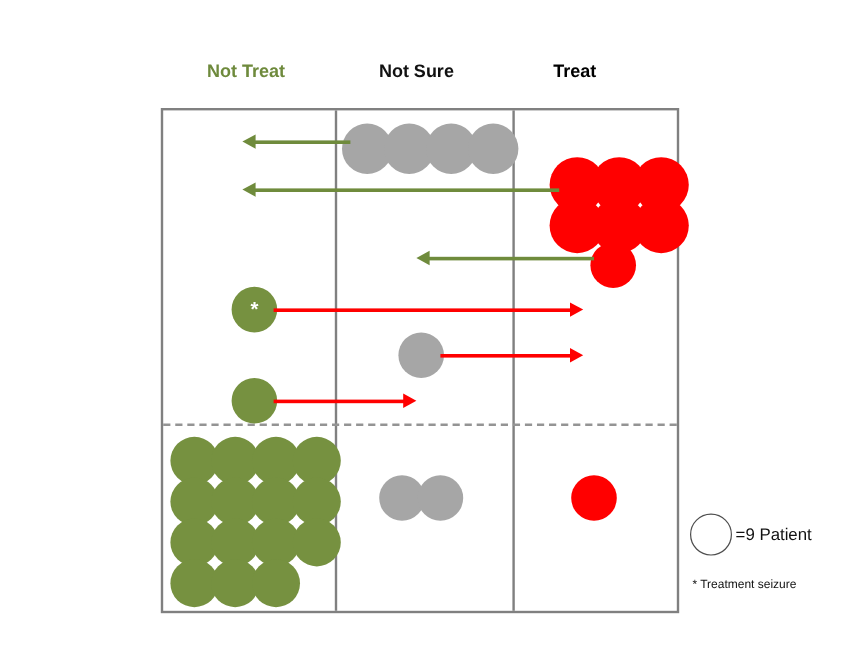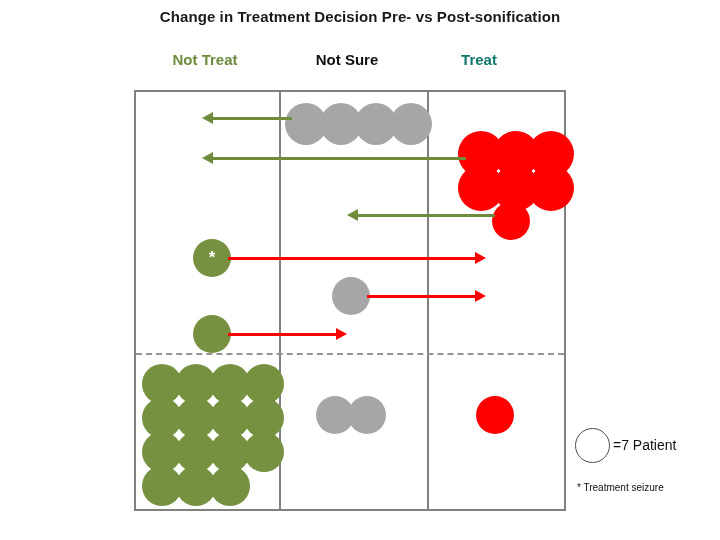--- a/index.html
+++ b/index.html
@@ -124,25 +124,24 @@
     font-size:10px;
     color:#111111;
     white-space:nowrap;
   }
 </style>
 </head>
 <body>
 
 <div id="root">
 
-  <div class="title">Change in Treatment Decision Pre- vs Post-sonification</div>
 
   <div class="col-header h0" style="color:#6e8a3c;">Not Treat</div>
   <div class="col-header h1" style="color:#111111;">Not Sure</div>
-  <div class="col-header h2" style="color:#0f766e;">Treat</div>
+  <div class="col-header h2" style="color:#000000;">Treat</div>
 
   <div class="plot">
     <div class="vline v1"></div>
     <div class="vline v2"></div>
     <div class="dashline"></div>
 
     <div id="dot-layer">
         <div class="dot gray" style="left: 149px; top: 11px; width: 42px; height: 42px;"></div>
         <div class="dot gray" style="left: 184px; top: 11px; width: 42px; height: 42px;"></div>
         <div class="dot gray" style="left: 219px; top: 11px; width: 42px; height: 42px;"></div>
@@ -200,16 +199,16 @@
         <div class="arrow red" style="left: 92px; top: 235px; width: 119px; height: 14px;">
           <div class="shaft" style="left: 0px; right: 10px;"></div>
           <div class="head"></div>
         </div>
       </div>
 
     <div class="star" id="asterisk-mark" style="left: 57px; top: 157px; width: 38px;">*</div>
   </div>
 
   <div class="legend-circle"></div>
-  <div class="legend-text">=7 Patient</div>
+  <div class="legend-text">=9 Patient</div>
   <div class="legend-note">* Treatment seizure</div>
 
 </div>
 
 </body></html>

